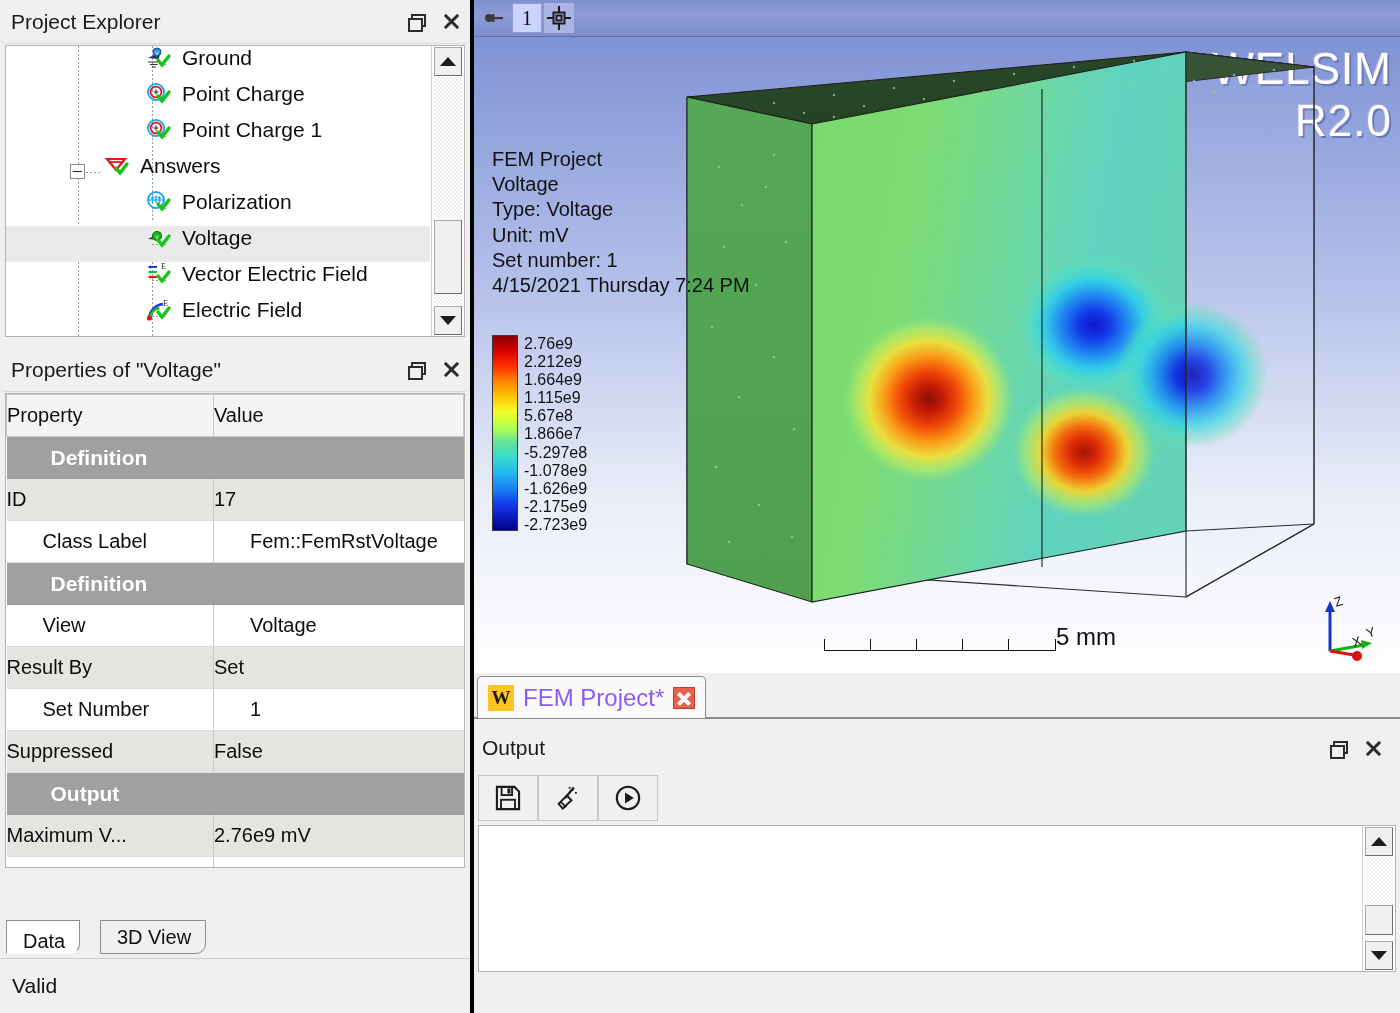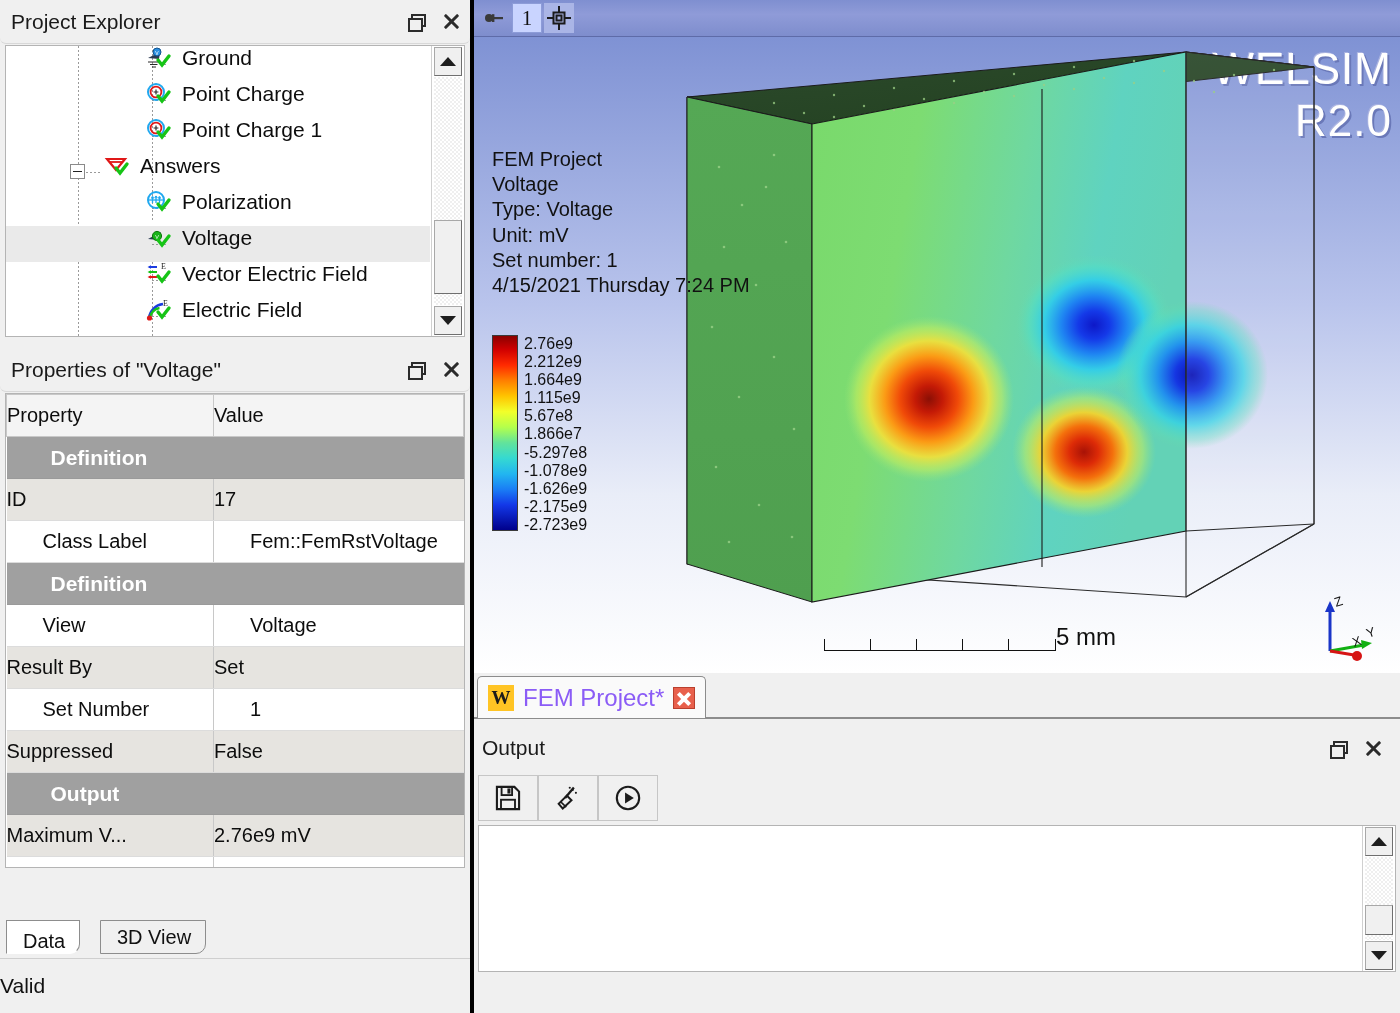--- a/index.html
+++ b/index.html
@@ -147,21 +147,21 @@
     border-left:1px solid #8d8d8d;
     border-bottom:1px solid #8d8d8d;
     border-radius: 0 0 10px 0;
     transform: skewX(0deg);
   }
   .ltab.active { background:#fff; border-bottom-color:#fff; }
 
   #status-bar {
     position:absolute; left:0; top:958px; width:470px; height:55px;
     background:#f0f0f0; border-top:1px solid #cfcfcf;
-    display:flex; align-items:center; 
+    display:flex; align-items:center; padding-left:12px;
     font-size:21px; color:#111;
   }
 
   
   #right-col { position:absolute; left:474px; top:0; width:926px; height:1013px; background:#f0f0f0; }
 
   #view-toolbar {
     position:absolute; left:0; top:0; width:926px; height:37px;
     background: linear-gradient(to bottom,#7f8fd0 0%, #8f9bd8 40%, #7e8dcd 100%);
     border-bottom:1px solid #5e6ba8;

